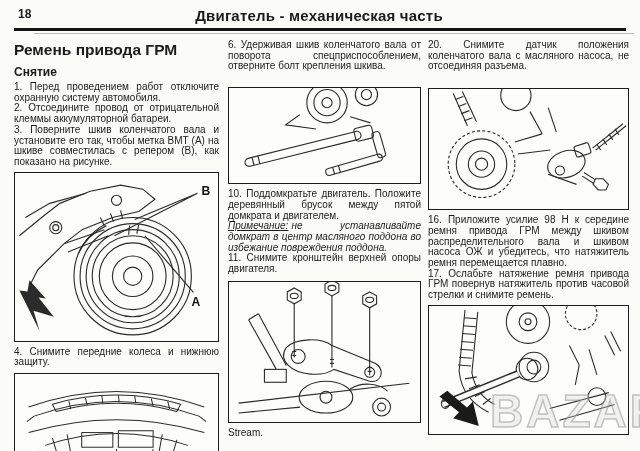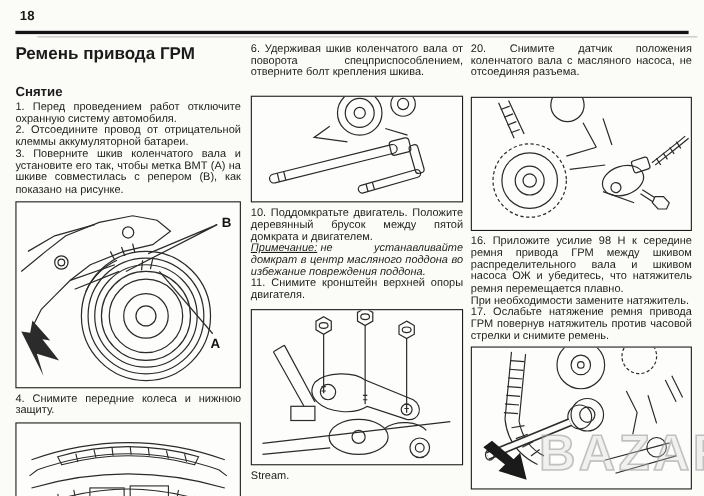--- a/index.html
+++ b/index.html
@@ -11,21 +11,21 @@
   .hdr-title{position:absolute;left:0;right:0;top:0;text-align:center;font-size:15px;font-weight:bold;letter-spacing:.2px;}
   .rule-main{position:absolute;left:14px;right:14px;top:28px;height:3px;background:#141414;}
   .rule-sub{position:absolute;left:34px;right:6px;top:33px;height:1px;background:#9a9a9a;opacity:.65;}
 
   .col{position:absolute;top:40px;}
   .col1{left:14px;width:205px;}
   .col2{left:228px;width:193px;}
   .col3{left:428px;width:201px;}
 
   .col p{font-size:10px;line-height:10.7px;text-align:justify;margin:0;}
-  .col h1{font-size:15.5px;line-height:19px;font-weight:bold;margin:0 0 17px;}
+  .col h1{font-size:15.5px;line-height:19px;font-weight:bold;margin:0 0 6px;}
   .col h2{font-size:12px;line-height:15px;font-weight:bold;margin:0 0 2px;}
 
   .fig{border:1.6px solid #1c1c1c;background:#fdfdfb;overflow:hidden;position:relative;}
   .fig svg{display:block;width:100%;height:100%;}
   .fig + p{margin-top:5px;}
   .fig-pulley{height:170px;margin-top:4px;}
   .fig-underbody{height:110px;margin-top:5px;}
   .fig-tools{height:97px;margin-top:15px;}
   .fig-mount{height:142px;margin-top:6px;}
   .fig-sensor{height:122px;margin-top:16px;}
@@ -41,20 +41,21 @@
   svg text{font-family:"Liberation Sans",sans-serif;font-size:12px;font-weight:bold;fill:#111;}
   .lineart{stroke:#2b2b2b;stroke-width:1.1;fill:none;}
 </style>
 </head>
 <body>
 
 <div class="page">
 
   <header class="hdr">
     <span class="pgnum">18</span>
+    <span class="hdr-title">Двигатель - механическая часть</span>
   </header>
   <div class="rule-main"></div>
   <div class="rule-sub"></div>
 
   <section class="col col1">
     <h1>Ремень привода ГРМ</h1>
     <h2>Снятие</h2>
     <p>1. Перед проведением работ отключите охранную систему автомобиля.</p>
     <p>2. Отсоедините провод от отрицательной клеммы аккумуляторной батареи.</p>
     <p>3. Поверните шкив коленчатого вала и установите его так, чтобы метка ВМТ (А) на шкиве совместилась с репером (В), как показано на рисунке.</p>
@@ -200,21 +201,20 @@
           <g transform="rotate(24 170 92)">
             <polygon points="170,86 177,89 177,95 170,98 163,95 163,89"></polygon>
             <path d="M150,88 L163,90 M150,92 L163,94"></path>
           </g>
           <path d="M118,82 L146,92"></path>
         </g>
       </svg>
     </figure>
 
     <p>16. Приложите усилие 98 Н к середине ремня привода ГРМ между шкивом распределительного вала и шкивом насоса ОЖ и убедитесь, что натяжитель ремня перемещается плавно.</p>
-    <p>При необходимости замените натяжитель.</p>
     <p>17. Ослабьте натяжение ремня привода ГРМ повернув натяжитель против часовой стрелки и снимите ремень.</p>
 
     <figure class="fig fig-tensioner">
       <svg viewBox="0 0 197 130">
         <g class="lineart">
           <circle cx="98" cy="16" r="22"></circle>
             <circle cx="98" cy="16" r="9"></circle>
             <circle cx="98" cy="16" r="3"></circle>
           <circle cx="152" cy="8" r="16" stroke-dasharray="3 2"></circle>
           <path d="M34,4 L28,66 M47,6 L41,68"></path>

